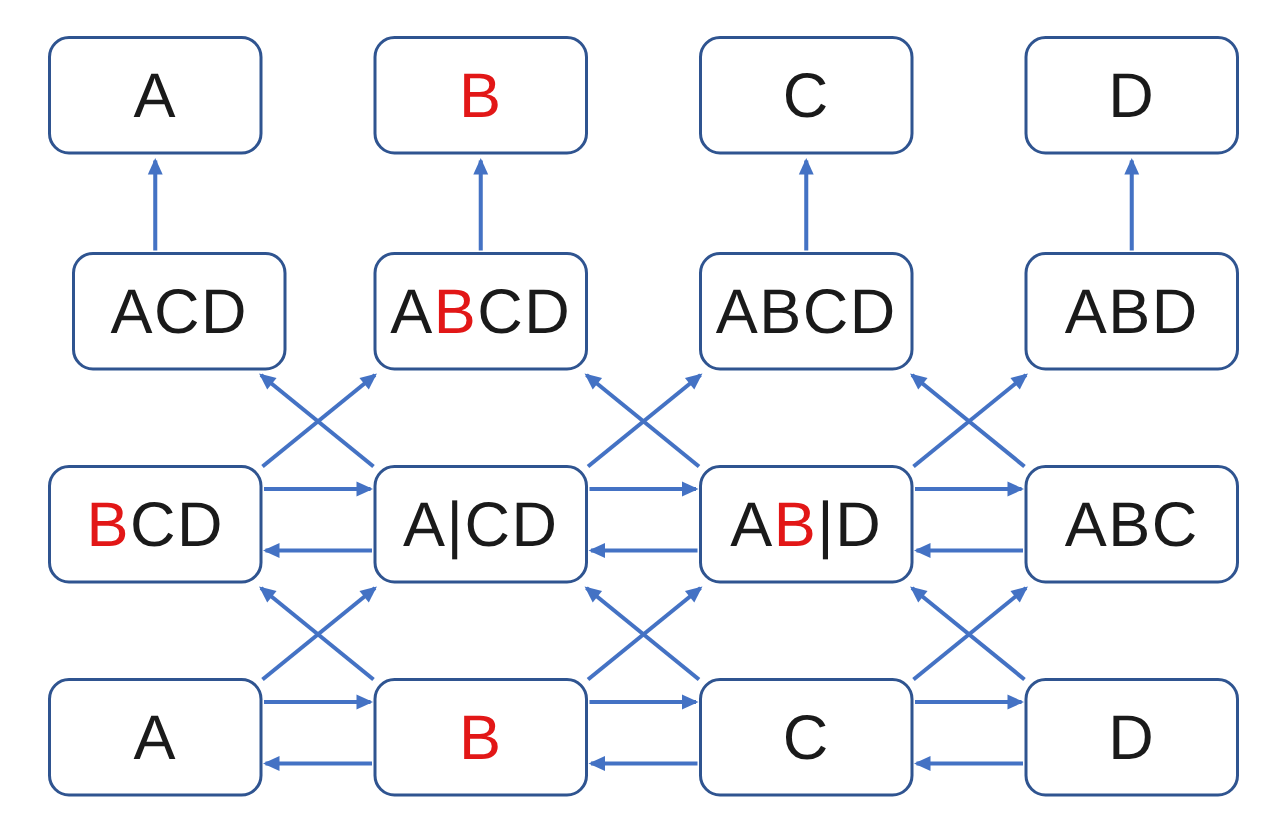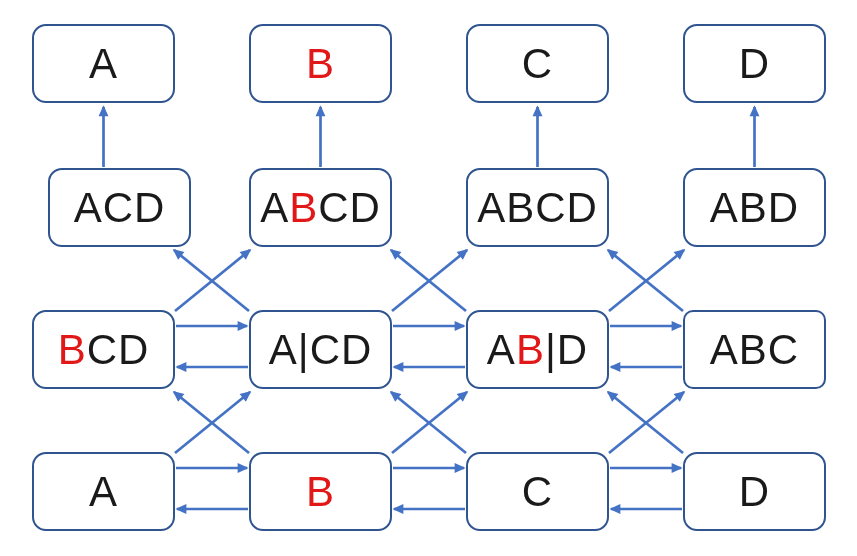--- a/index.html
+++ b/index.html
@@ -123,21 +123,21 @@
         <span>CD</span>
       </div>
       <div class="node-box" style="left: 249px; top: 310px;">
         <span>A|CD</span>
       </div>
       <div class="node-box" style="left: 466px; top: 310px;">
         <span>A</span>
         <span class="red-letter">B</span>
         <span>|D</span>
       </div>
-      <div class="node-box" style="left: 683px; top: 310px; border-radius: 10px;">
+      <div class="node-box" style="left: 683px; top: 310px;">
         <span>ABC</span>
       </div>
       <div class="node-box" style="left: 32px; top: 452px;">
         <span>A</span>
       </div>
       <div class="node-box" style="left: 249px; top: 452px;">
         <span class="red-letter">B</span>
       </div>
       <div class="node-box" style="left: 466px; top: 452px;">
         <span>C</span>

